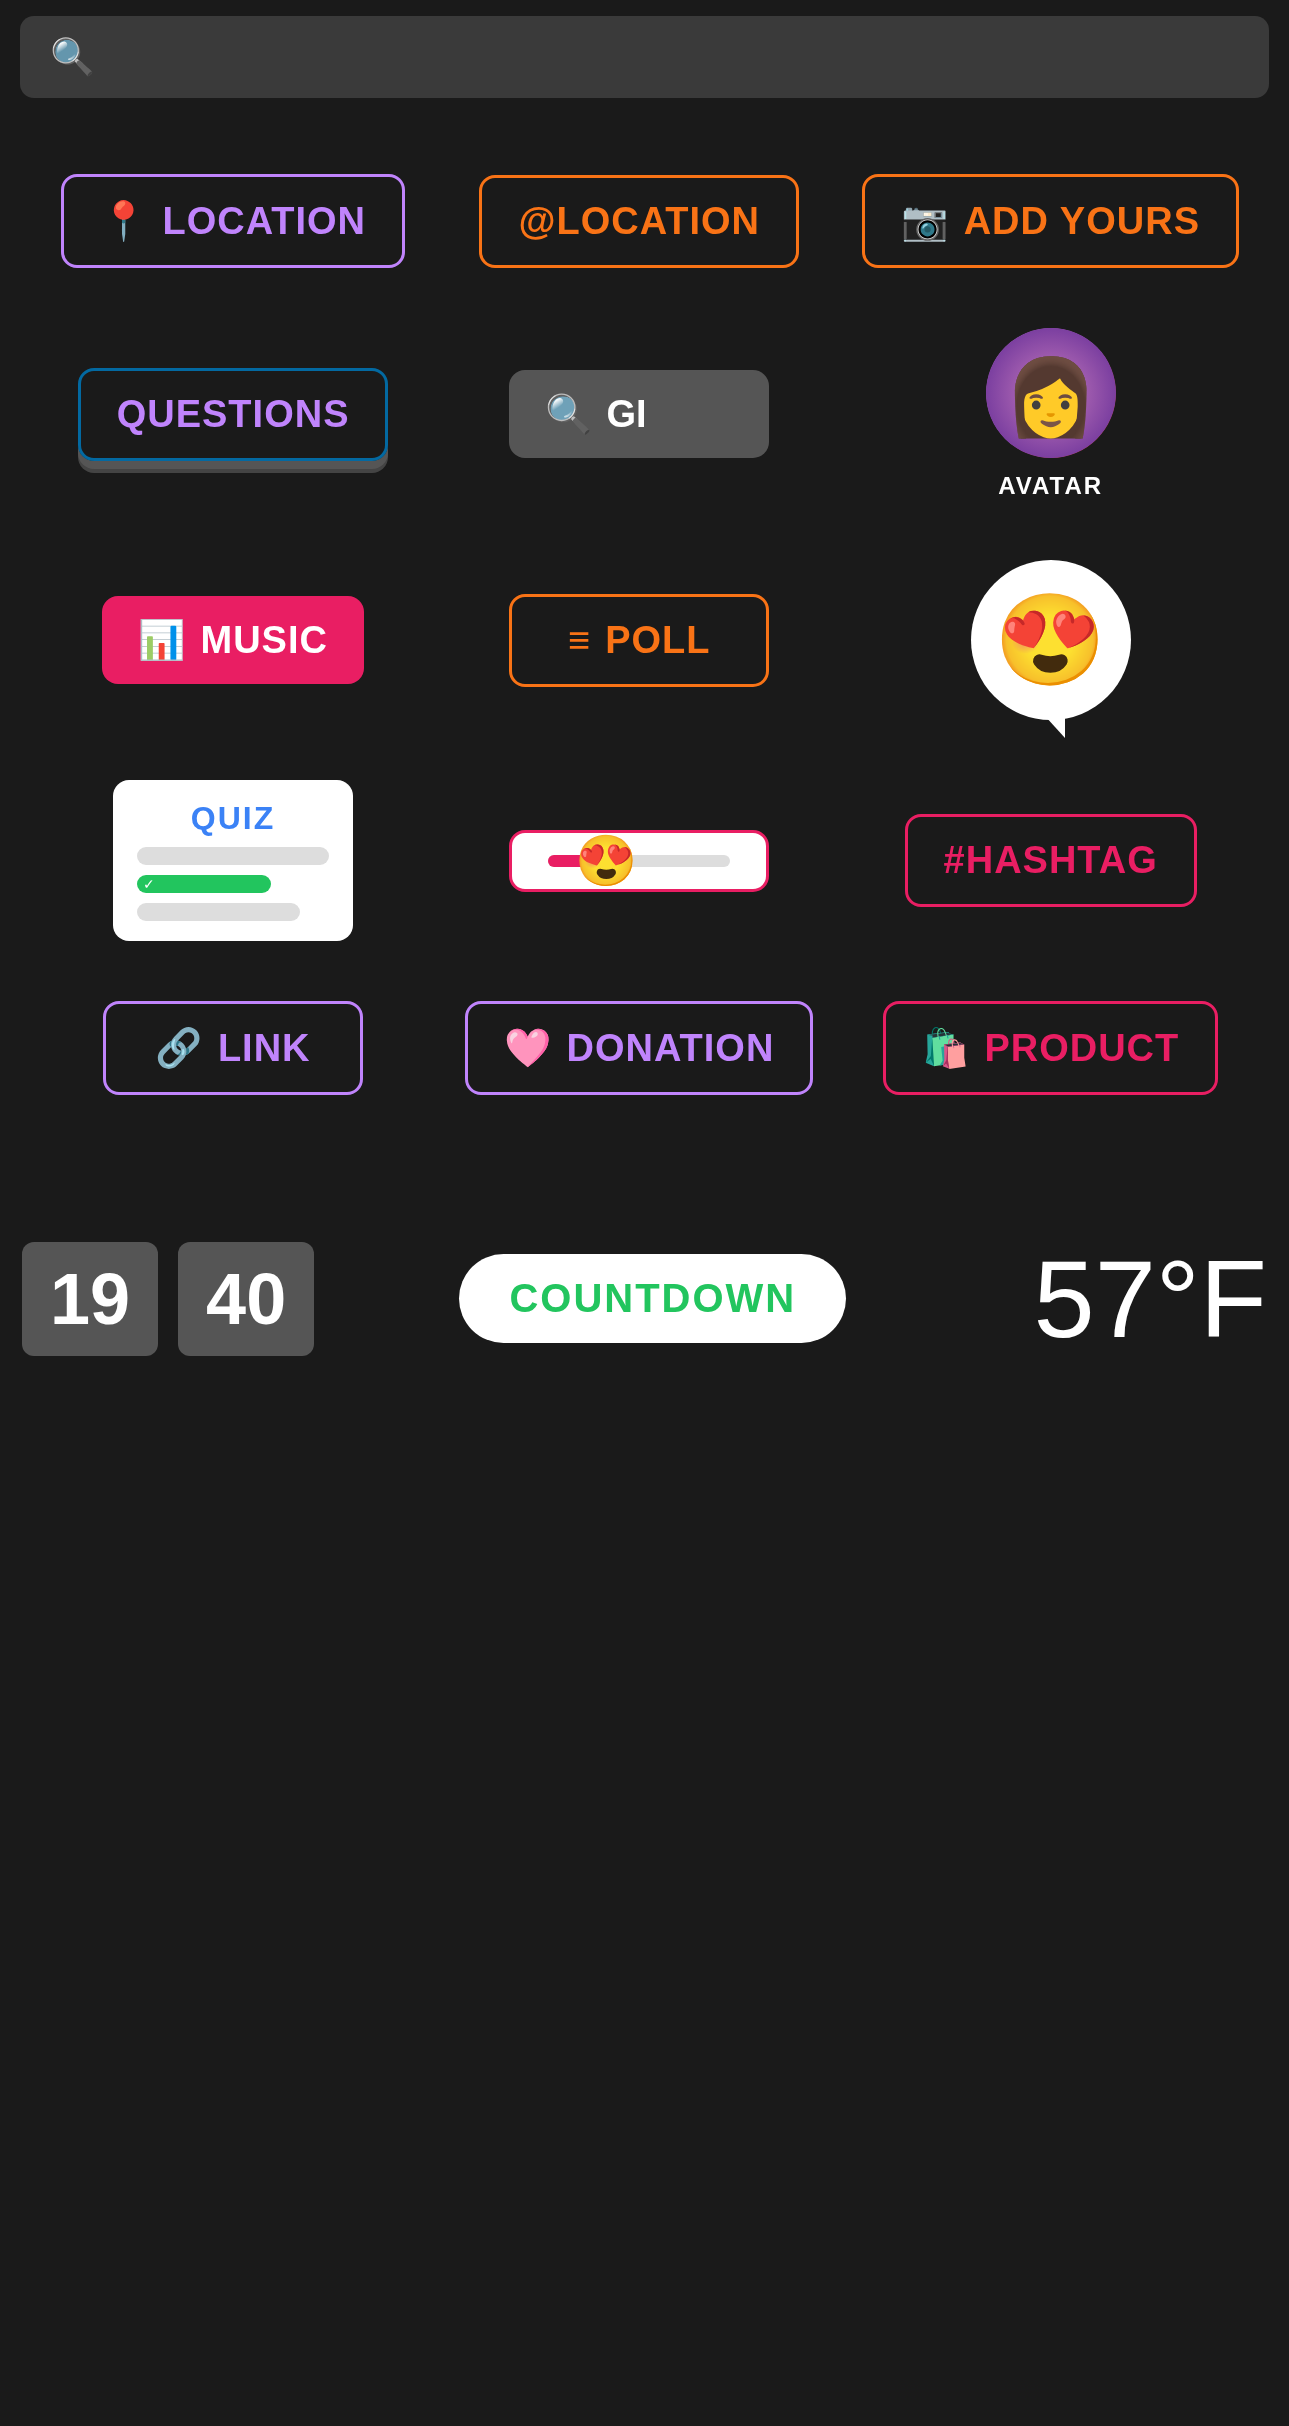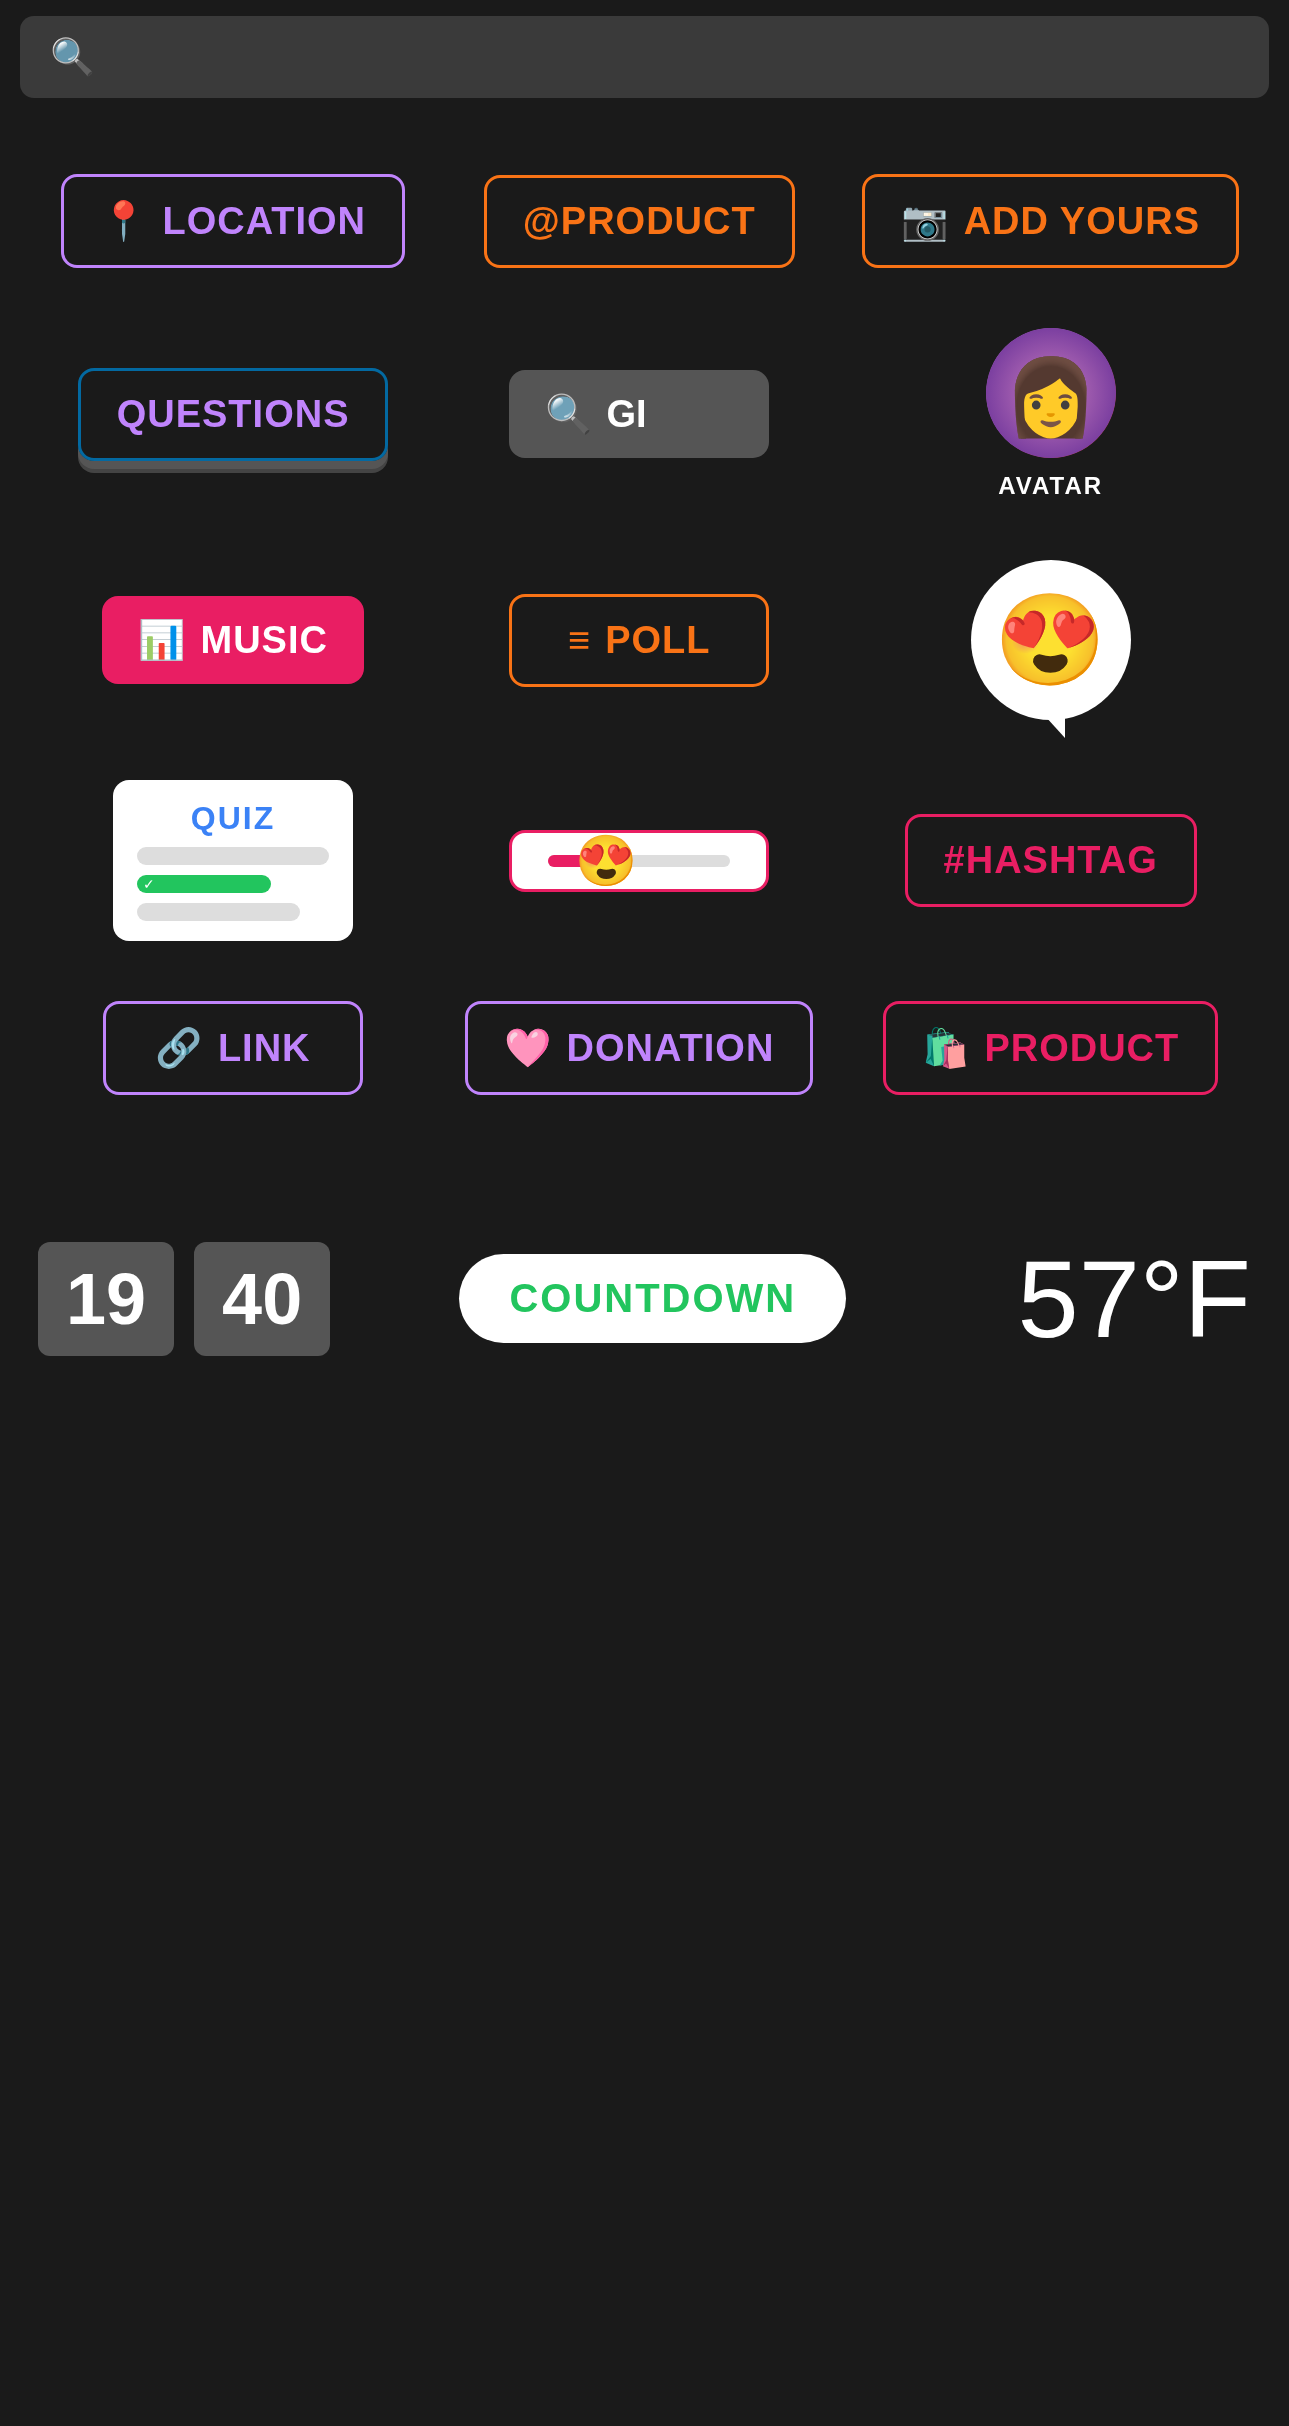--- a/index.html
+++ b/index.html
@@ -262,21 +262,21 @@
       border: 3px solid #e91e63;
       background: transparent;
       color: #e91e63;
     }
 
     
     .bottom-row {
       display: flex;
       align-items: center;
       justify-content: space-between;
-      padding: 40px 38px;
+      padding: 40px 22px;
       margin-top: 40px;
     }
 
     .bottom-numbers {
       display: flex;
       gap: 20px;
     }
     .bottom-number-box {
       background: #555;
       border-radius: 12px;
@@ -321,21 +321,21 @@
 
   <div class="sticker-item">
     <div class="sticker-btn sticker-location">
       <span>📍</span>
       <span>LOCATION</span>
     </div>
   </div>
 
   <div class="sticker-item">
     <div class="sticker-btn sticker-mention">
-      <span>@PRODUCT</span>
+      <span>@LOCATION</span>
     </div>
   </div>
 
   <div class="sticker-item">
     <div class="sticker-btn sticker-addyours">
       <span>📷</span>
       <span>ADD YOURS</span>
     </div>
   </div>
 

